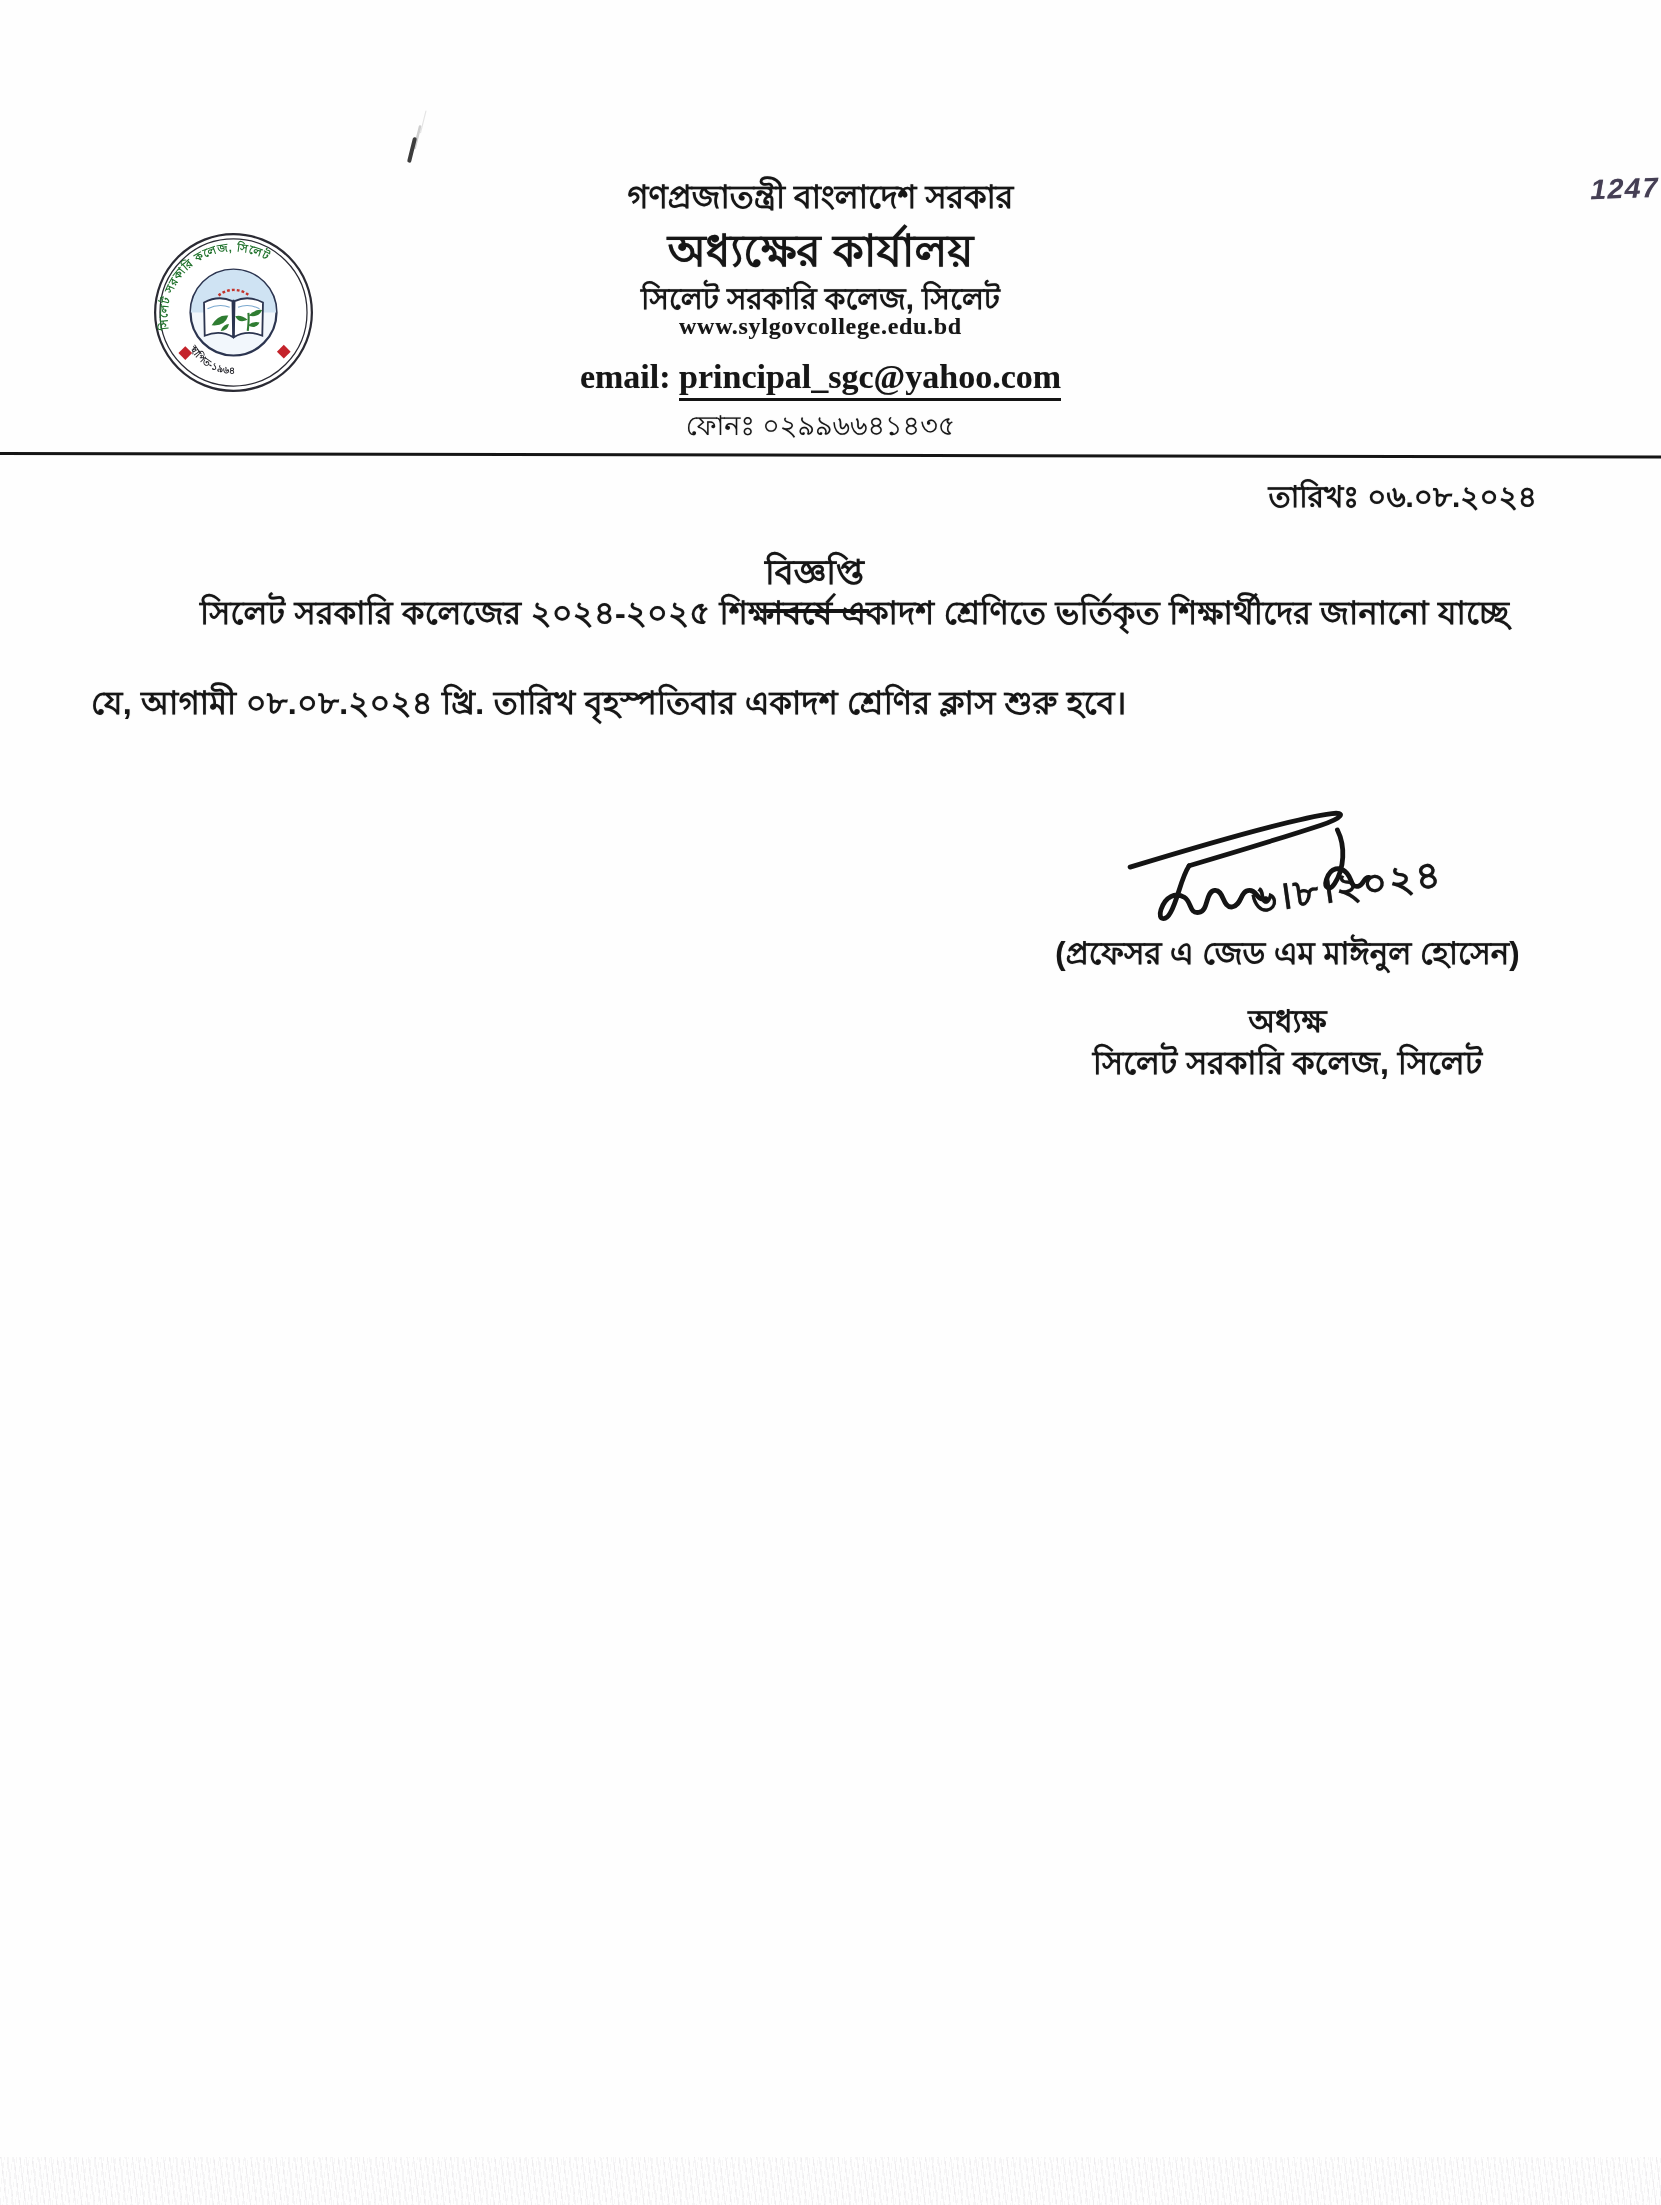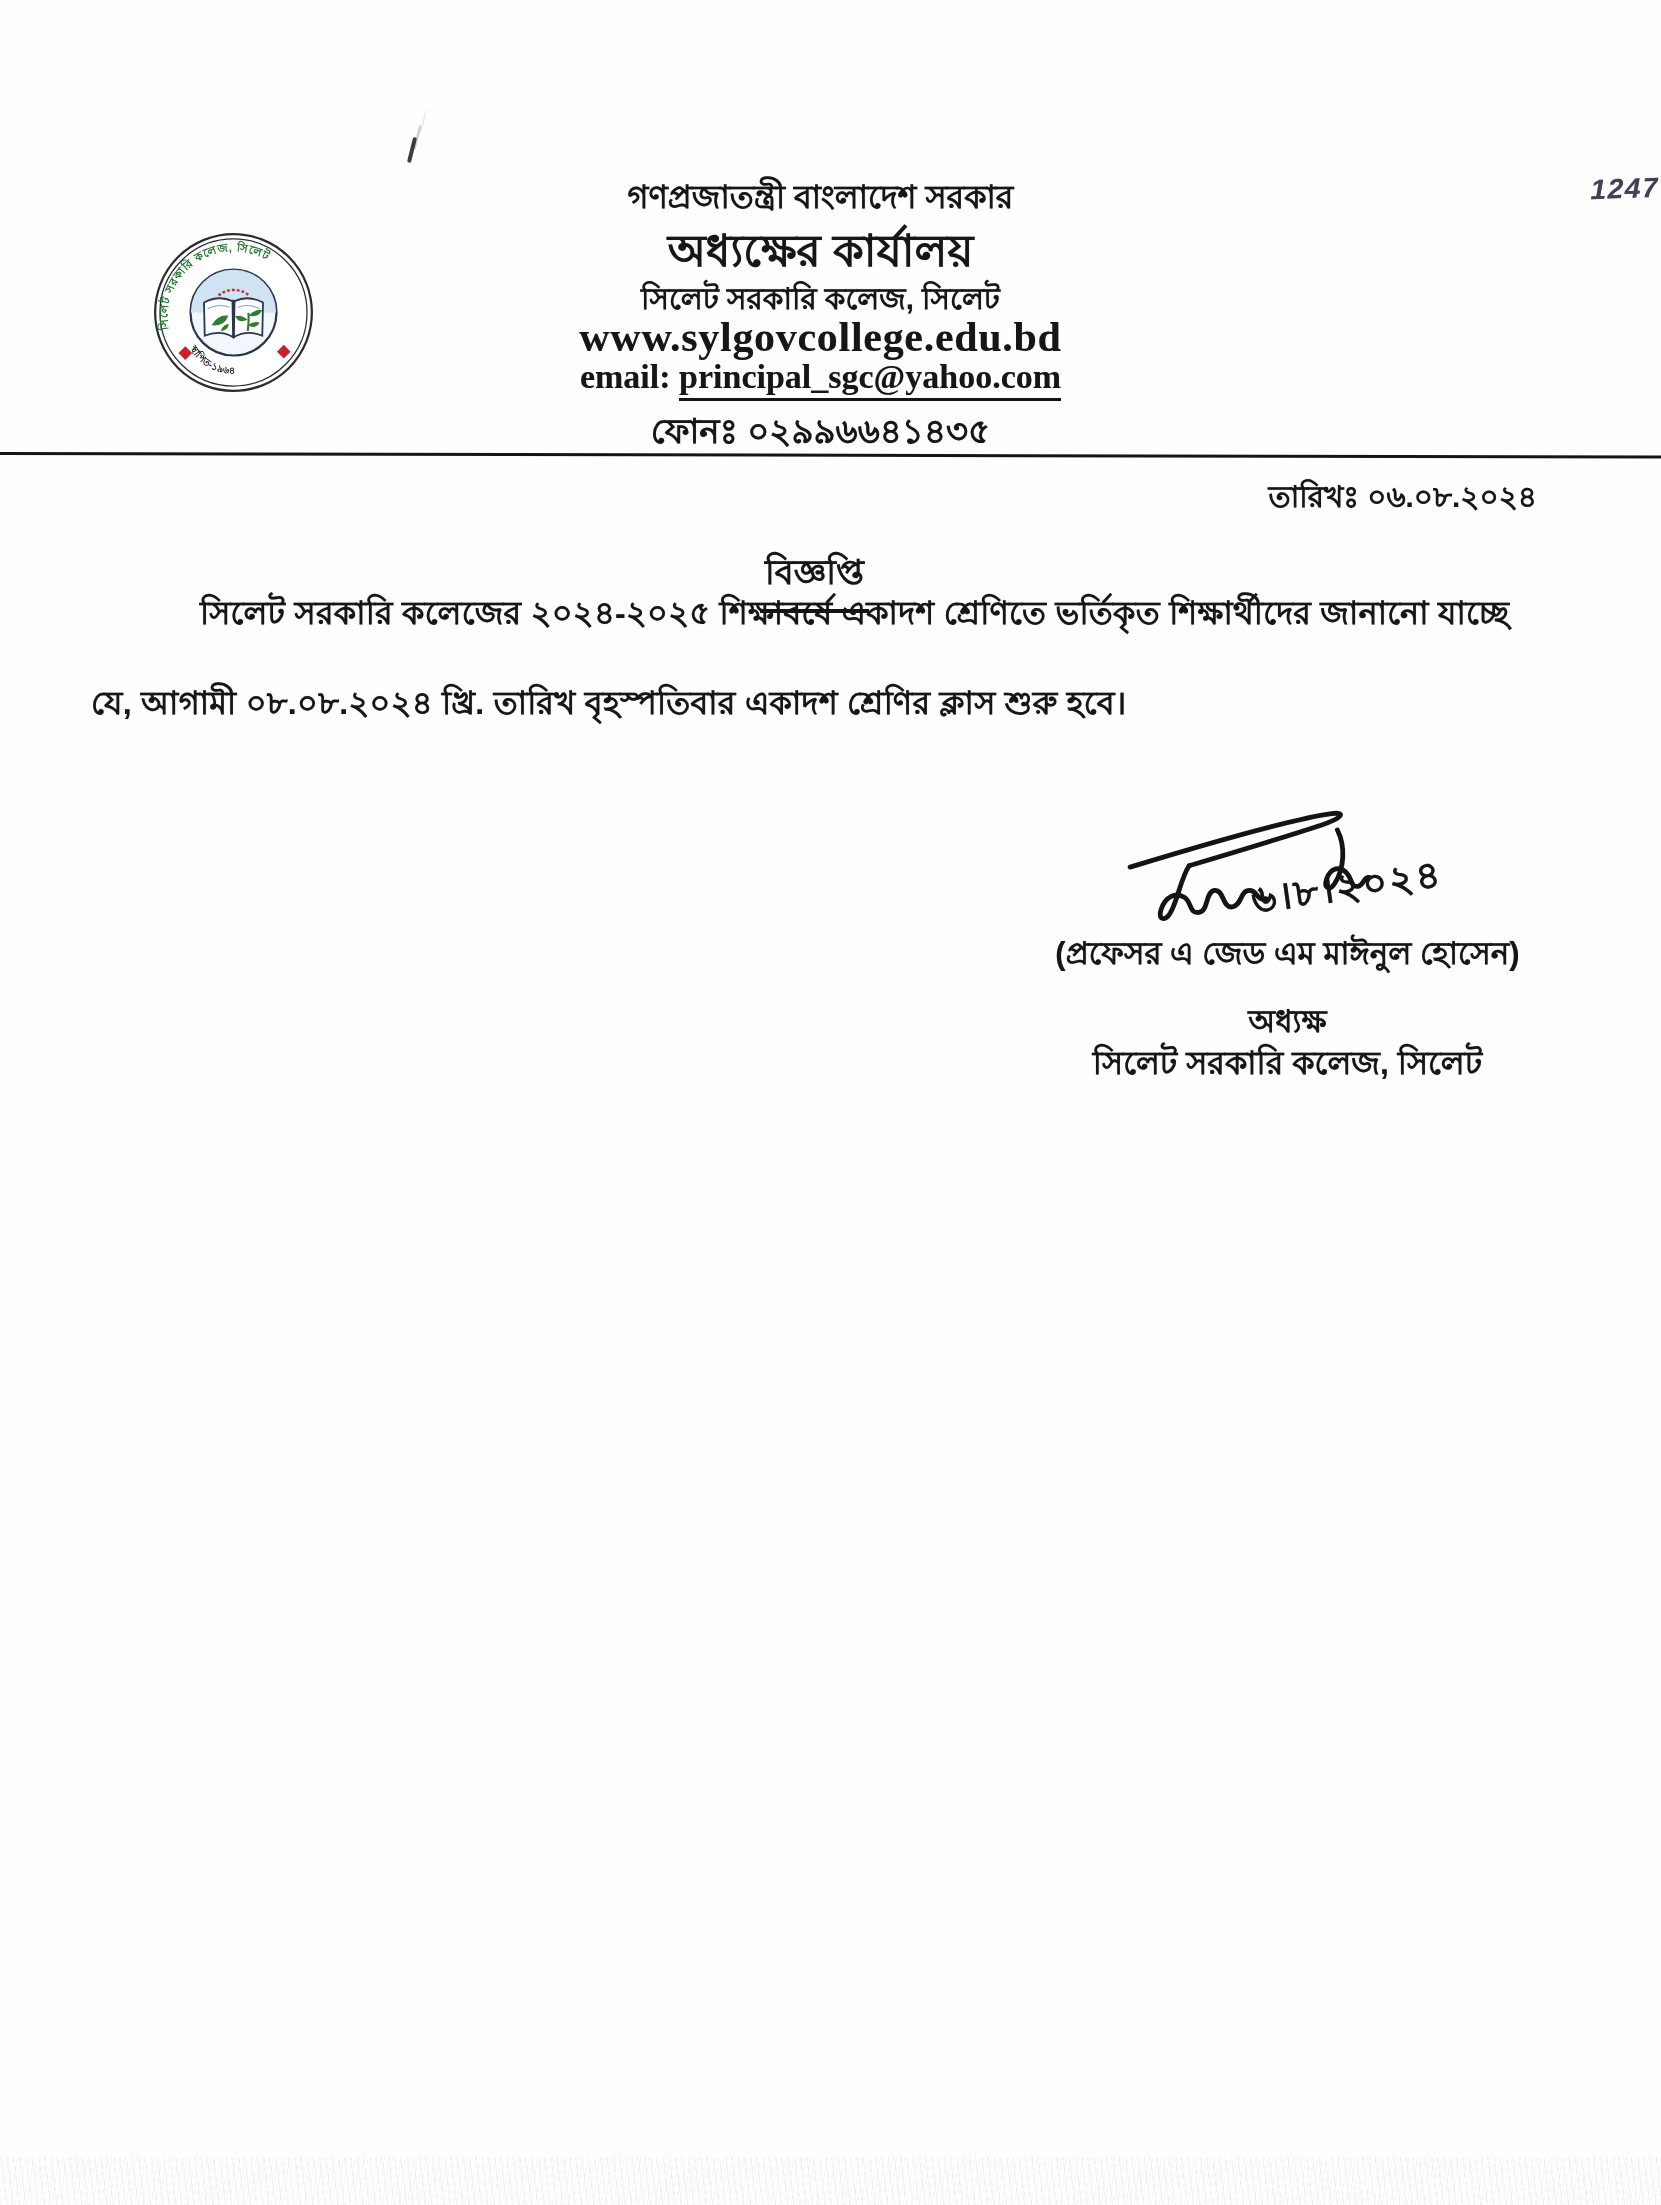--- a/index.html
+++ b/index.html
@@ -28,24 +28,24 @@
     left:410px;top:137px;width:4.1px;height:26px;background:#1c1c1c;
     border-radius:2.1px;transform:rotate(14deg);opacity:.85;
     box-shadow:2.1px -13.7px 0 -0.7px rgba(0,0,0,.22), 4.1px -30px 0 -1.4px rgba(0,0,0,.12);
   }
 
   .logo-svg{left:152px;top:231px;width:163px;height:163px;filter:blur(0.3px);}
 
   .h-govt   {top:172px;font-size:32px;font-weight:bold;}
   .h-office {top:218px;font-size:44px;font-weight:bold;}
   .h-college{top:276px;font-size:29.5px;font-weight:bold;}
-  .h-www    {top:313px;font-size:42px;font-weight:bold;letter-spacing:0.7px;}
+  .h-www    {top:313px;font-size:24px;font-weight:bold;letter-spacing:0.7px;}
   .h-email  {top:358px;font-size:34px;font-weight:bold;}
   .h-email .u{border-bottom:3.4px solid #141414;padding-bottom:3px;}
-  .h-phone  {top:405px;font-size:34px;font-weight:bold;text-align:center;}
+  .h-phone  {top:405px;font-size:27px;font-weight:normal;text-align:center;}
 
   .rule{left:0;top:452px;width:1662px;height:3.4px;background:#151515;
         transform:rotate(0.12deg);transform-origin:left center;}
 
   .date-line{right:125px;top:474px;font-size:29.5px;font-weight:bold;white-space:nowrap;}
 
   .title-wrap{left:0;top:546px;width:1629px;text-align:center;}
   .notice-title{display:inline-block;font-size:34px;font-weight:bold;
         border-bottom:4.8px solid #141414;padding:0 5.5px 6.2px 5.5px;}
 

